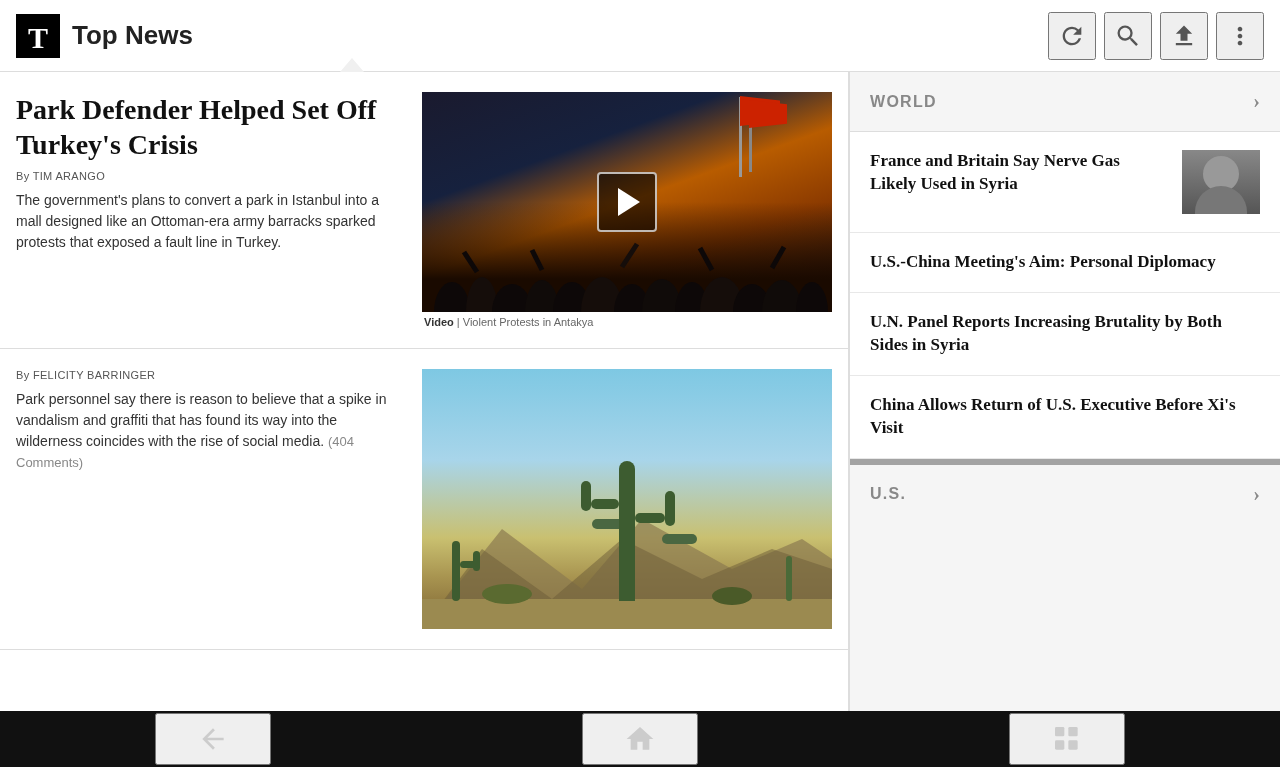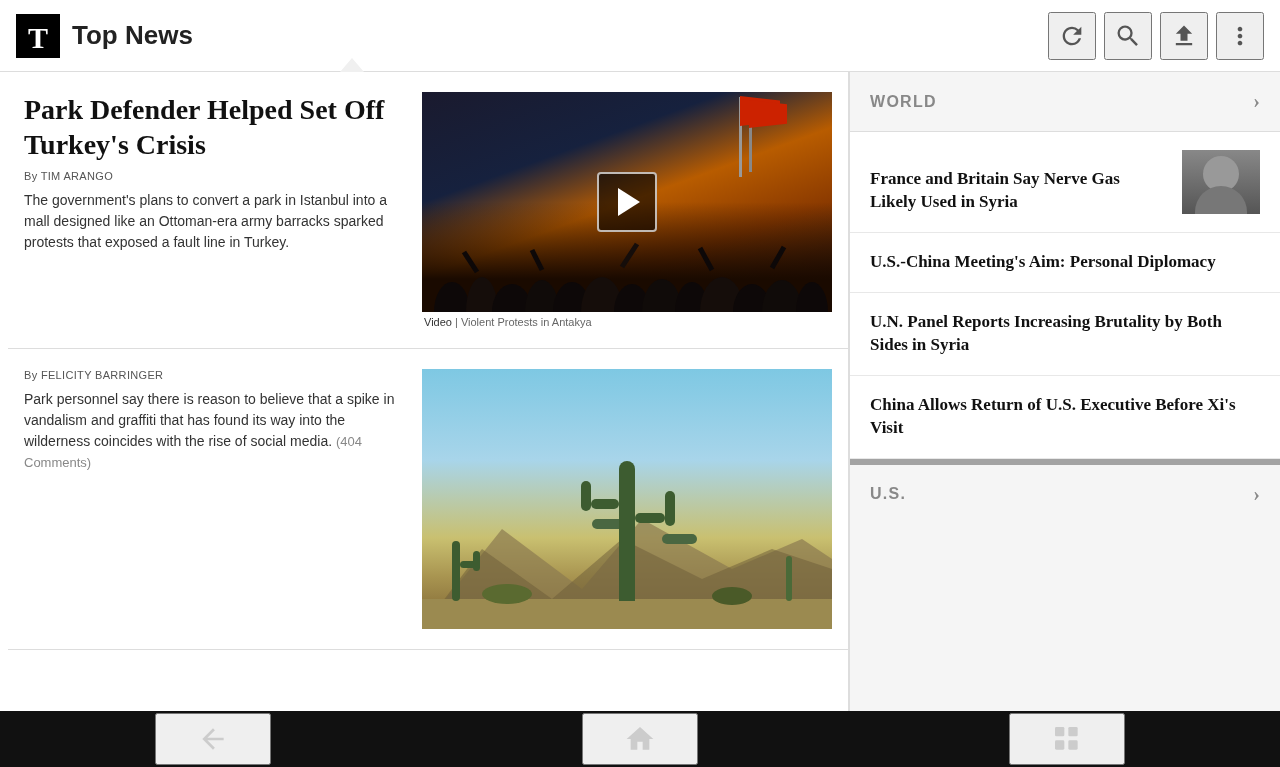--- a/index.html
+++ b/index.html
@@ -75,21 +75,20 @@
       overflow: hidden;
     }
 
     
     .left-panel {
       width: 850px;
       background: #ffffff;
       border-right: 2px solid #ddd;
       overflow-y: auto;
       flex-shrink: 0;
-      padding-left: 8px;
     }
 
     .article {
       display: flex;
       padding: 20px 16px;
       border-bottom: 1px solid #ddd;
       gap: 16px;
     }
     .article-text {
       flex: 1;
@@ -220,21 +219,21 @@
       margin-left: 4px;
     }
     .img-caption {
       font-size: 11px;
       color: #666;
       font-family: Arial, sans-serif;
       margin-top: 4px;
       padding: 0 2px;
     }
     .img-caption .video-label {
-      font-weight: normal;
+      font-weight: bold;
       color: #333;
       text-align: center;
     }
     .img-caption-right {
       font-size: 10px;
       color: #888;
       font-family: Arial, sans-serif;
       margin-top: 4px;
       text-align: right;
       letter-spacing: 0.05em;
@@ -268,21 +267,21 @@
       font-weight: bold;
     }
     .section-articles {
       background: #fff;
     }
     .right-article {
       display: flex;
       padding: 18px 20px;
       border-bottom: 1px solid #e8e8e8;
       gap: 12px;
-      align-items: flex-end;
+      align-items: flex-start;
       background: #fff;
       cursor: pointer;
     }
     .right-article-headline {
       font-size: 17px;
       font-weight: bold;
       font-family: 'Georgia', serif;
       color: #111;
       line-height: 1.35;
       flex: 1;

